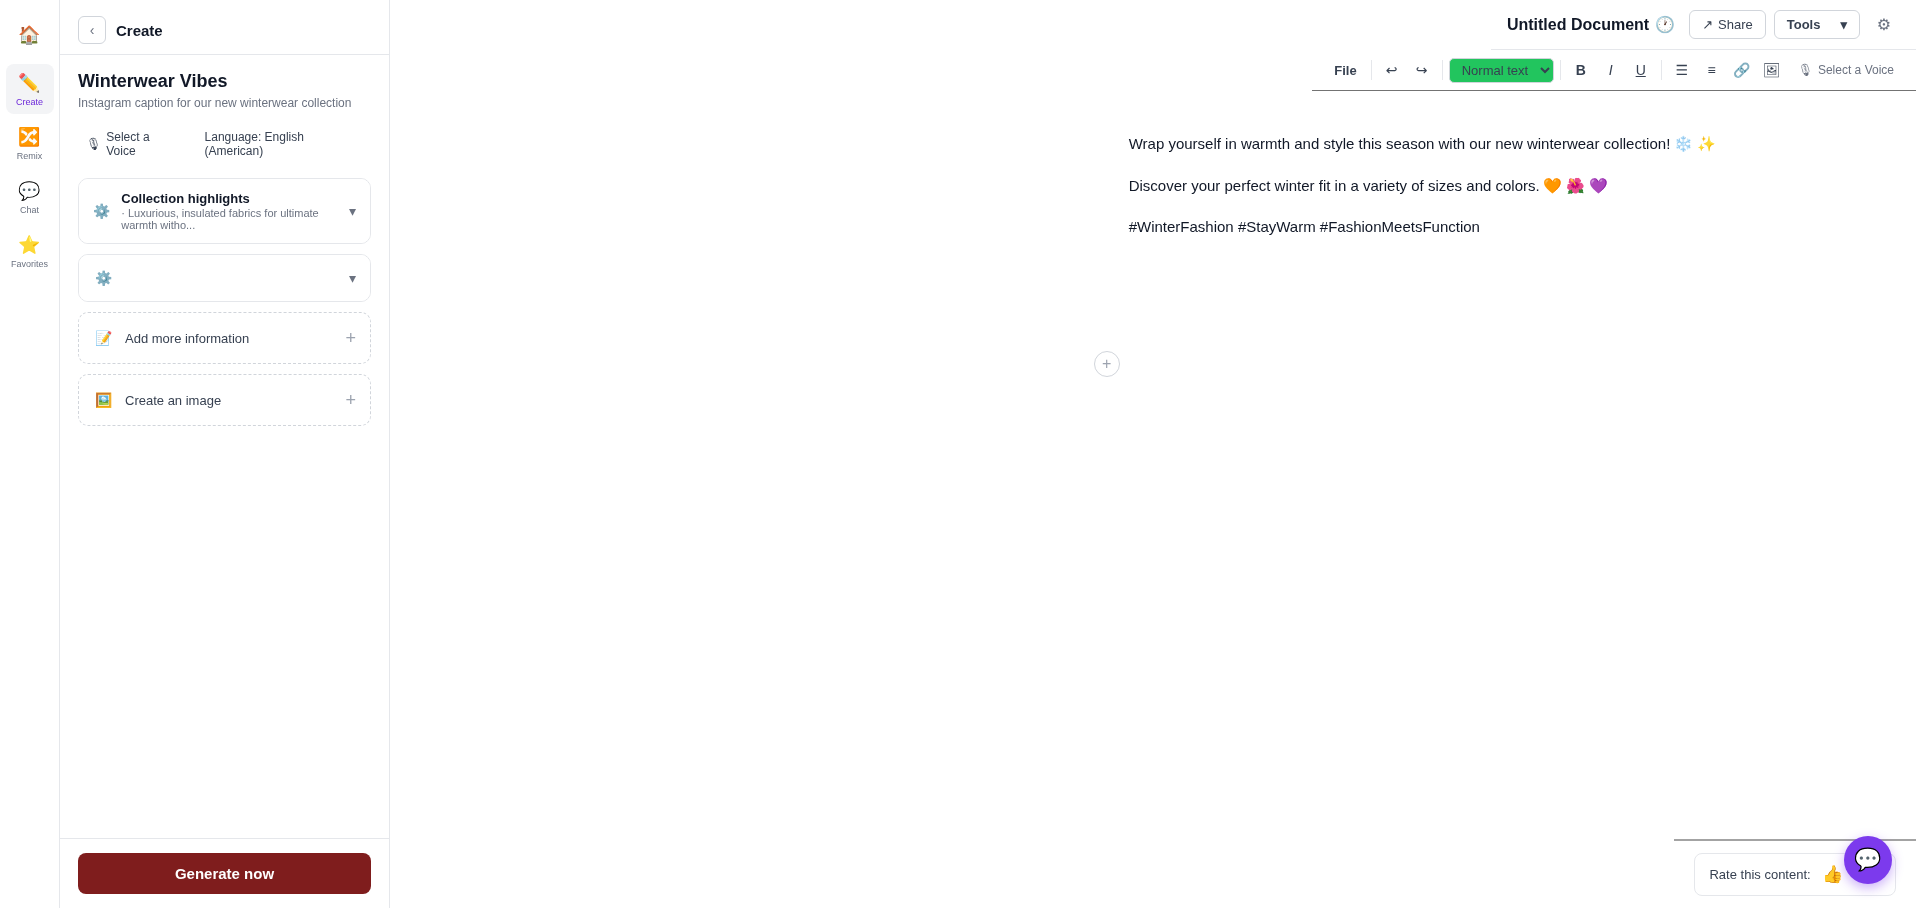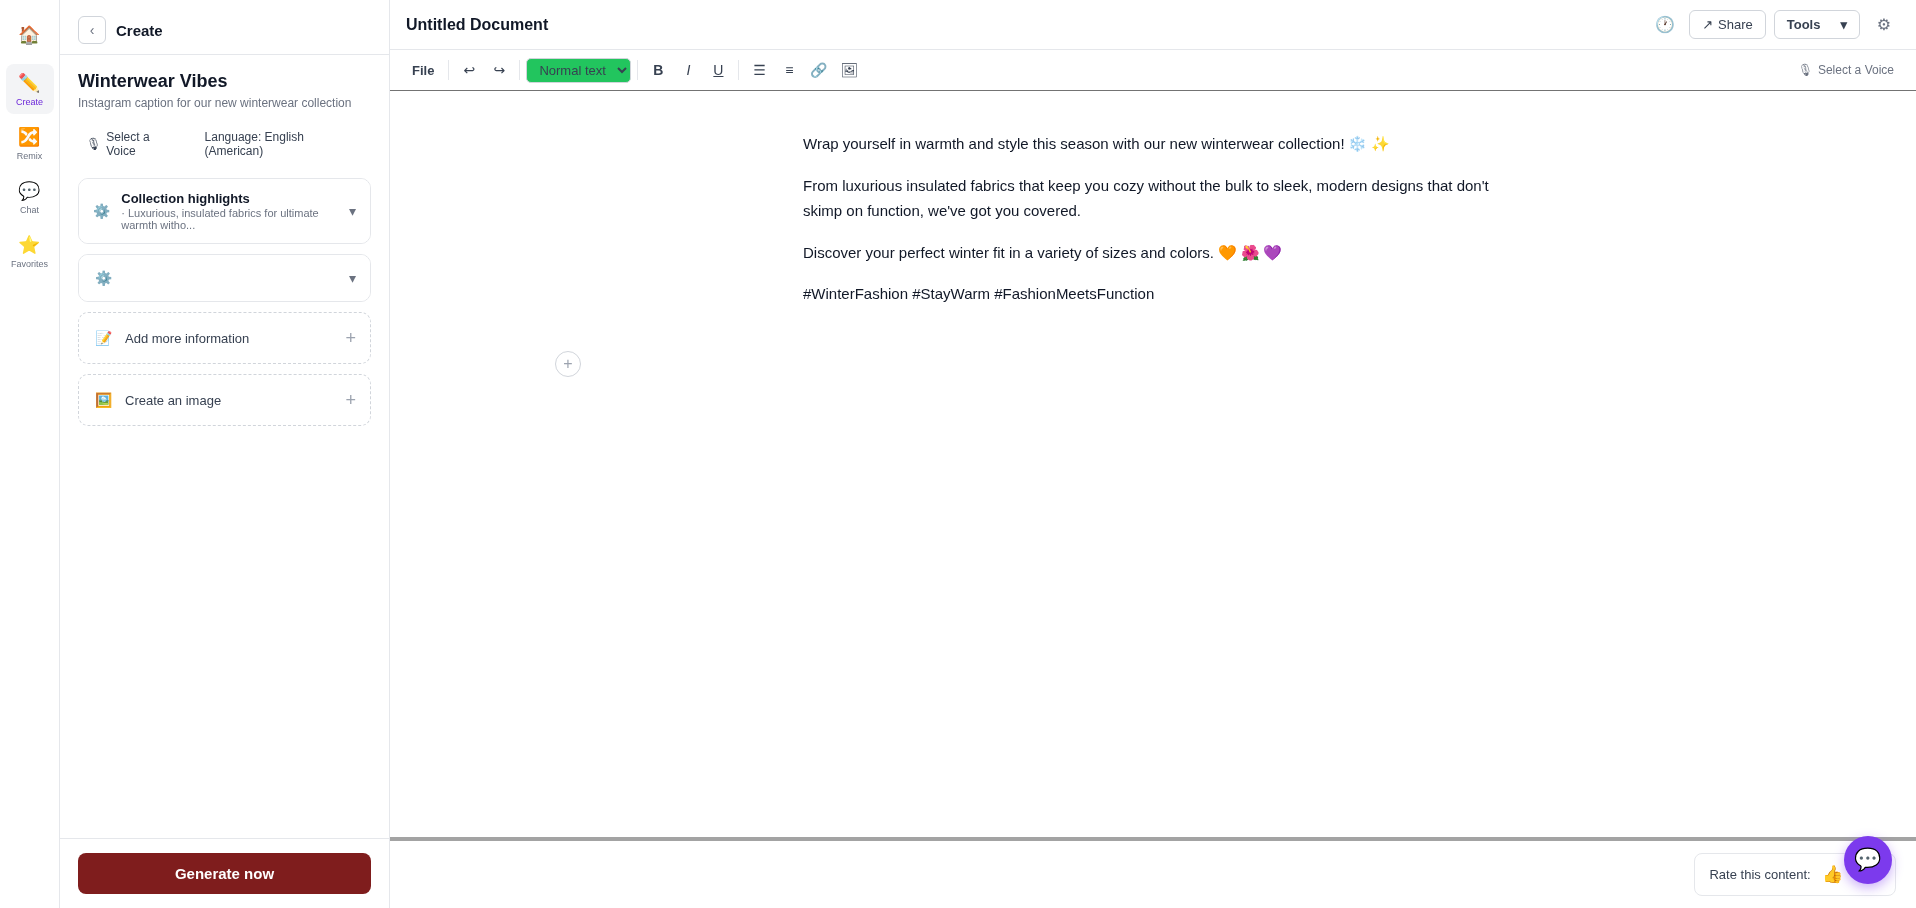--- a/index.html
+++ b/index.html
@@ -200,20 +200,21 @@
       font-size: 15px;
       font-weight: 600;
       cursor: pointer;
     }
 
     
     .editor-area {
       flex: 1;
       display: flex;
       flex-direction: column;
+      align-items: flex-end;
     }
     .editor-topbar {
       display: flex;
       align-items: center;
       justify-content: space-between;
       padding: 0 16px;
       height: 50px;
       border-bottom: 1px solid #e5e7eb;
     }
     .doc-title {
@@ -335,21 +336,21 @@
       font-size: 16px;
       background: #fff;
     }
 
     
     .rate-bar {
       display: flex;
       align-items: center;
       justify-content: flex-end;
       padding: 12px 20px;
-      border-top: 4px solid #a3a3a3;
+      border-top: 2px solid #a3a3a3;
     }
     .rate-box {
       display: flex;
       align-items: center;
       gap: 10px;
       border: 1px solid #e5e7eb;
       border-radius: 8px;
       padding: 8px 14px;
       font-size: 13px;
       color: #374151;
@@ -536,21 +537,20 @@
     <div class="voice-btn" style="font-size:12px;color:#6b7280;">
       <span>🎙</span>
       <span>Select a Voice</span>
     </div>
   </div>
 
   <div class="editor-content">
     <div class="add-block-btn" style="top:260px;">+</div>
     <div class="doc-body">
       <p>Wrap yourself in warmth and style this season with our new winterwear collection! ❄️ ✨</p>
-      <p>From luxurious insulated fabrics that keep you cozy without the bulk to sleek, modern designs that don't skimp on function, we've got you covered.</p>
       <p>Discover your perfect winter fit in a variety of sizes and colors. 🧡 🌺 💜</p>
       <p>#WinterFashion #StayWarm #FashionMeetsFunction</p>
     </div>
   </div>
 
   <div class="rate-bar">
     <div class="rate-box">
       <span>Rate this content:</span>
       <button class="rate-icon-btn">👍</button>
       <button class="rate-icon-btn">👎</button>

